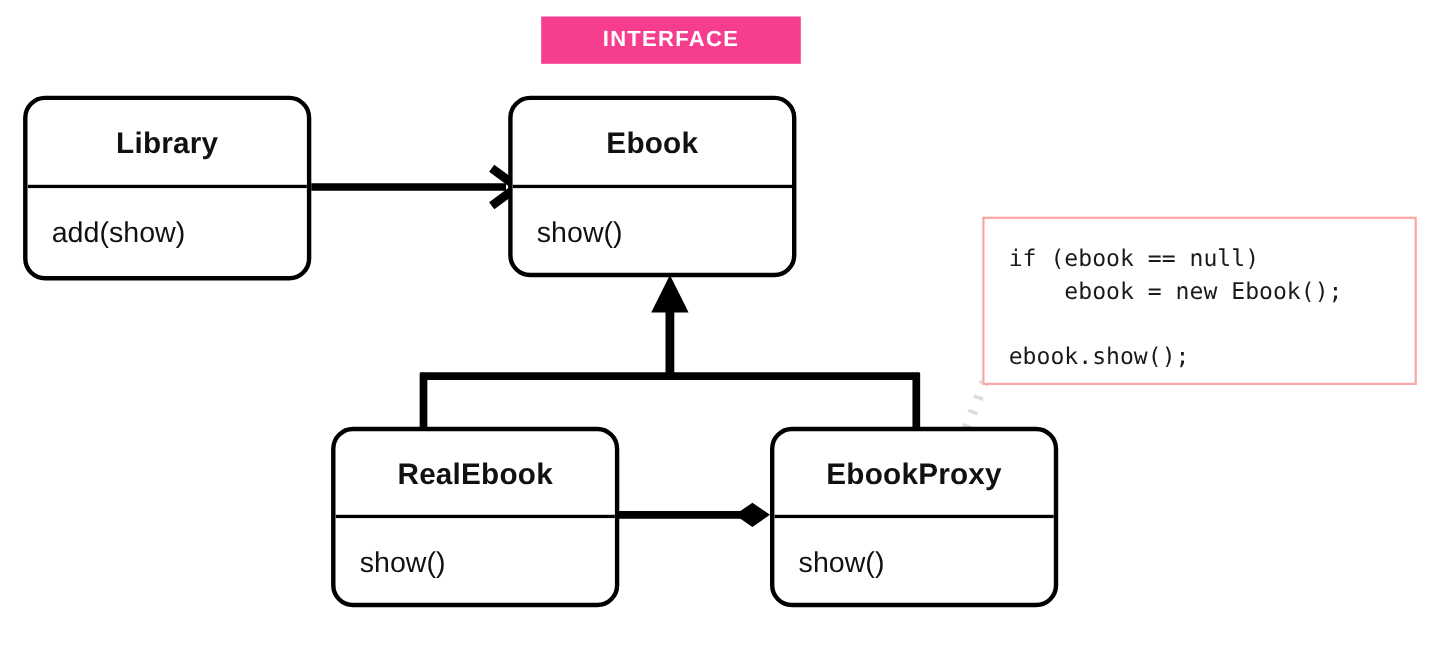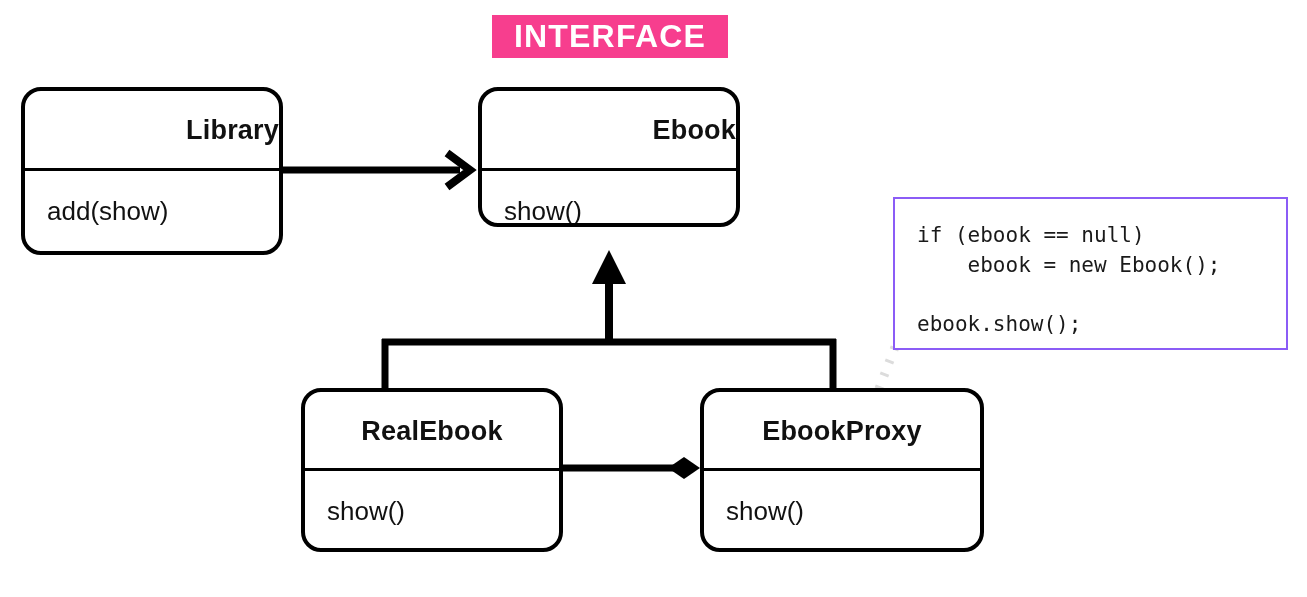--- a/index.html
+++ b/index.html
@@ -59,26 +59,26 @@
     position: absolute;
     left: 22px;
     font-size: 26px;
     font-weight: 500;
     color: #111111;
     white-space: nowrap;
   }
 
   
   #box-library    { left: 21px;  top: 87px;  width: 262px; height: 168px; }
-  #box-ebook      { left: 478px; top: 87px;  width: 262px; height: 140px; }
+  #box-ebook      { left: 462px; top: 87px;  width: 262px; height: 165px; }
   #box-realebook  { left: 254px; top: 388px; width: 262px; height: 164px; margin-left: 47px; }
-  #box-ebookproxy { left: 700px; top: 388px; width: 284px; height: 164px; padding-left: 12px; }
+  #box-ebookproxy { left: 700px; top: 388px; width: 262px; height: 164px; padding-left: 12px; }
 
   #box-library .uml-title,
-  #box-ebook .uml-title      { top: 24px; text-align: right; }
+  #box-ebook .uml-title      { top: 24px; }
   #box-realebook .uml-title,
   #box-ebookproxy .uml-title { top: 24px; }
 
   #box-library .uml-divider,
   #box-ebook .uml-divider      { top: 77px; }
   #box-realebook .uml-divider,
   #box-ebookproxy .uml-divider { top: 76px; }
 
   #box-library .uml-member,
   #box-ebook .uml-member      { top: 105px; }
@@ -93,34 +93,34 @@
     width: 236px;
     height: 43px;
     background: #f73e8e;
     display: flex;
     align-items: center;
     justify-content: center;
     z-index: 4;
   }
   #interface-badge span {
     color: #ffffff;
-    font-size: 32px;
+    font-size: 20px;
     font-weight: 600;
     letter-spacing: 1.2px;
   }
 
   
   #code-note {
     position: absolute;
     left: 893px;
     top: 197px;
     width: 395px;
     height: 153px;
     box-sizing: border-box;
-    border: 2px solid #8b5cf6;
+    border: 2px solid #fca5a5;
     background: #ffffff;
     z-index: 3;
   }
   #code-note pre {
     margin: 0;
     padding: 22px 0 0 22px;
     font-family: "DejaVu Sans Mono", "Liberation Mono", monospace;
     font-size: 21px;
     line-height: 1.42;
     color: #1a1a1a;

